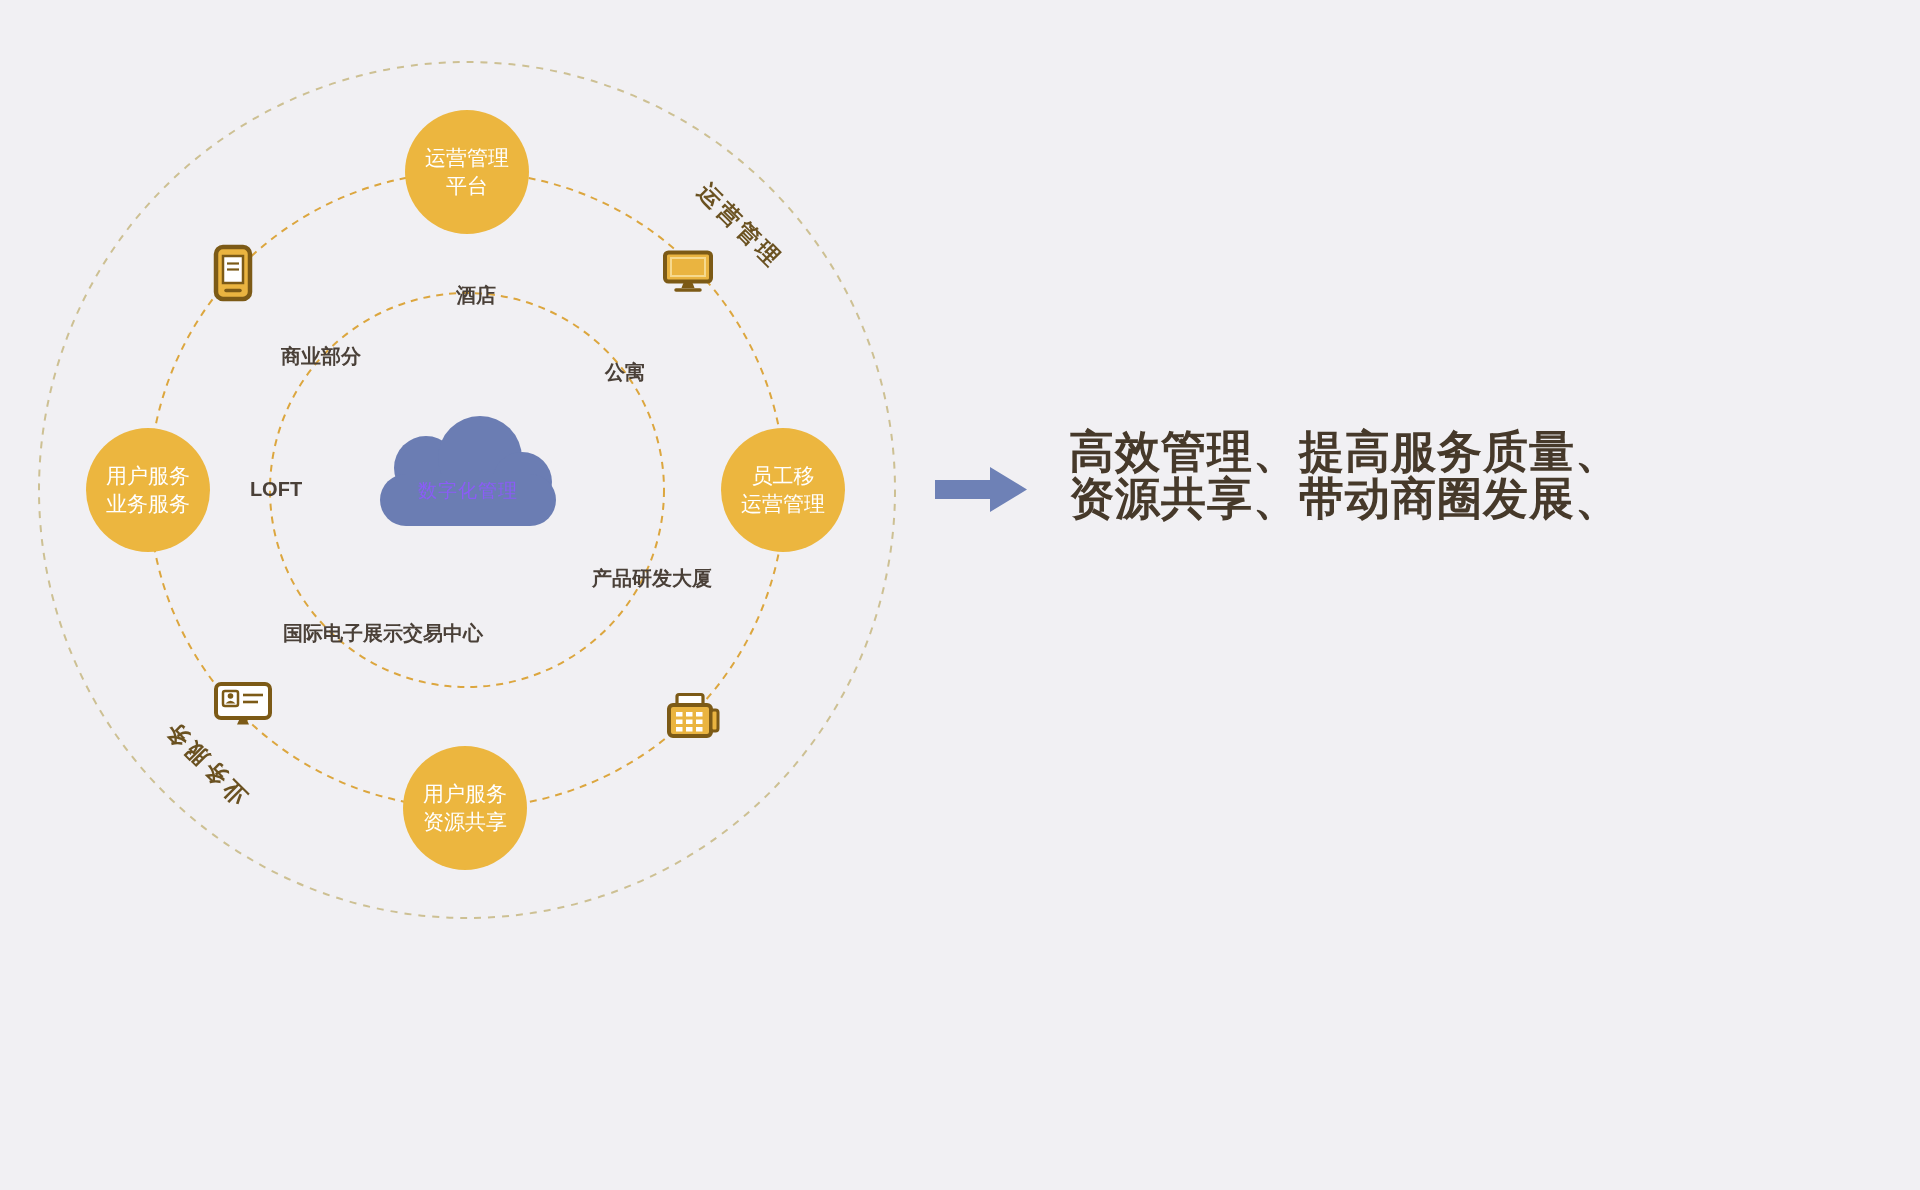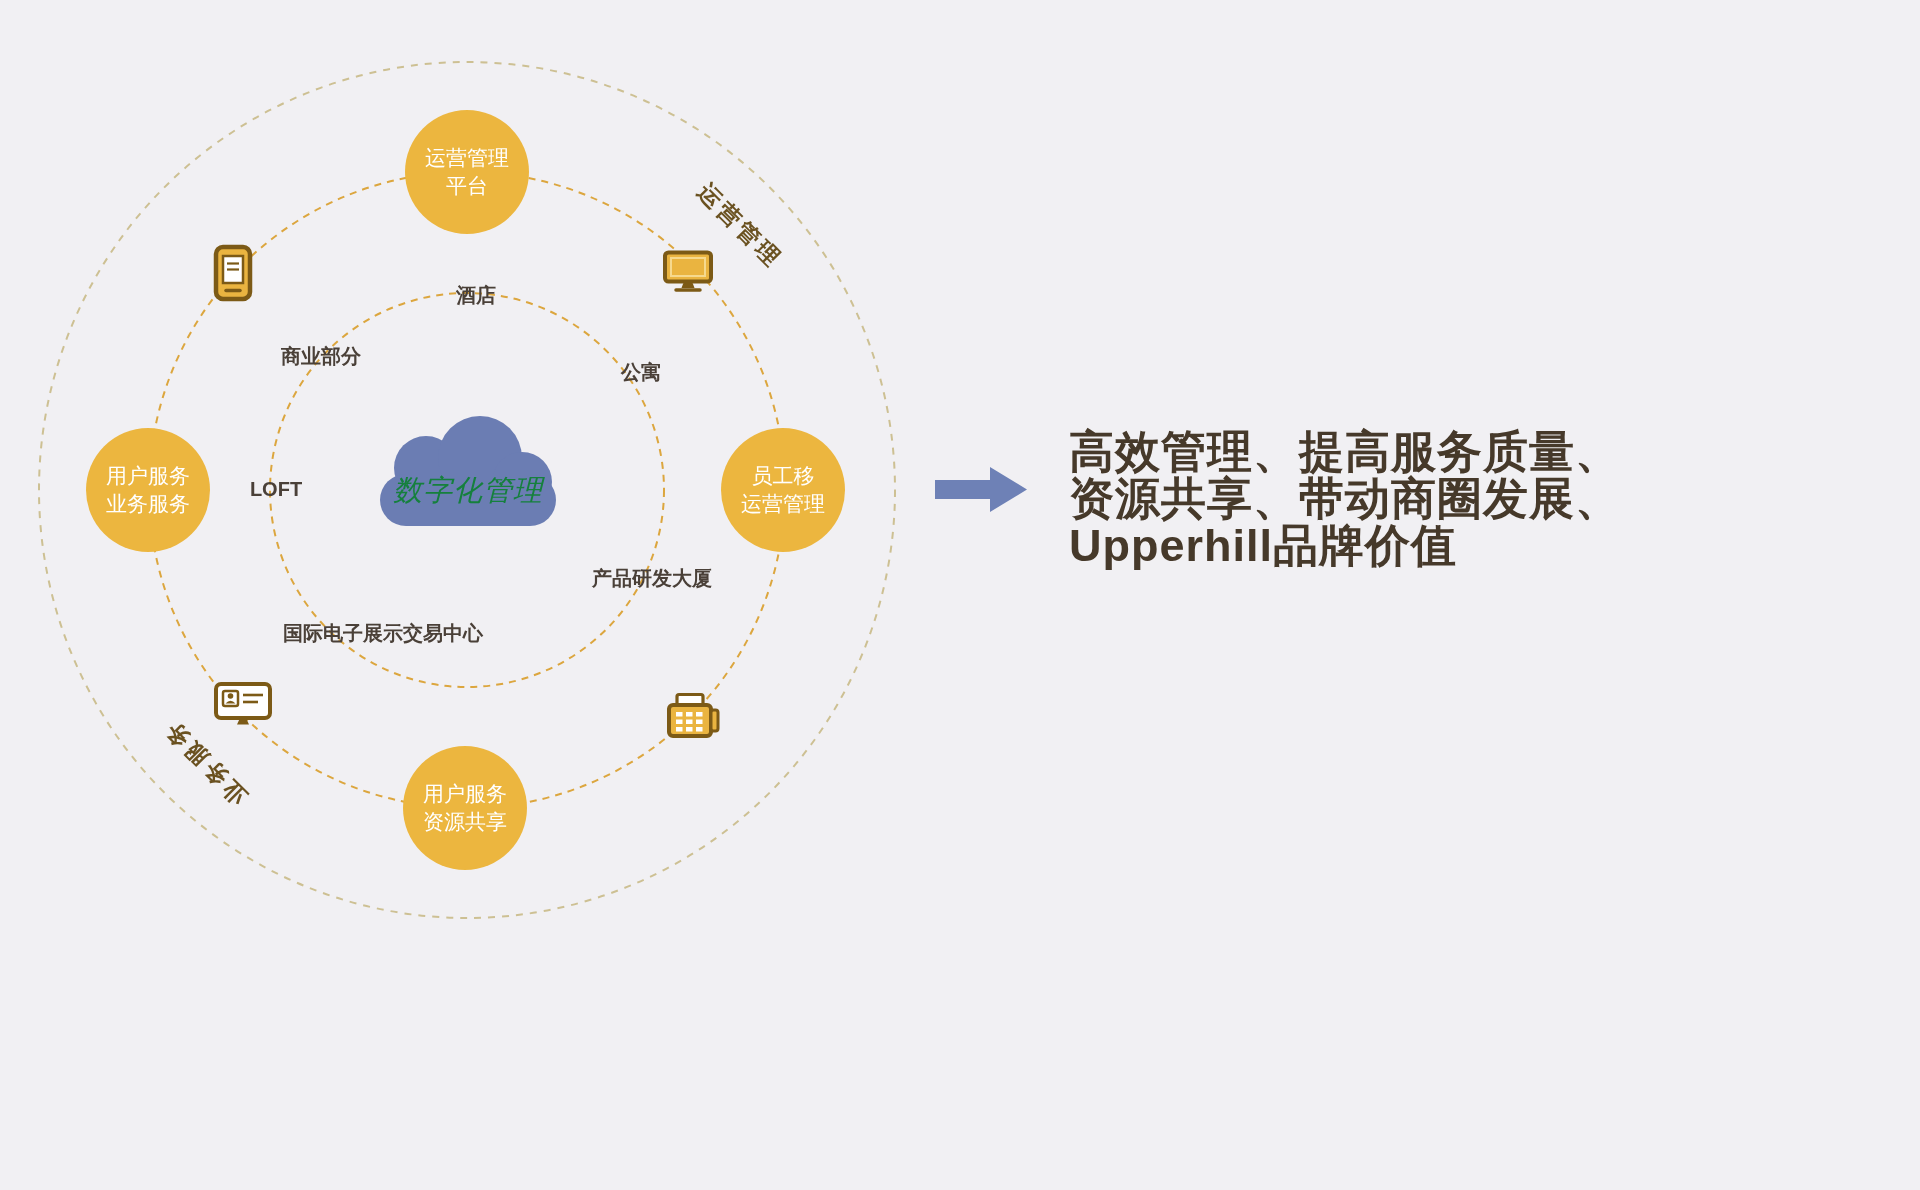--- a/index.html
+++ b/index.html
@@ -15,21 +15,21 @@
     --icon-stroke:#7c5a16;
     --icon-fill:#eab440;
   }
   *{box-sizing:border-box;}
   body{margin:0;font-family:"Liberation Sans","DejaVu Sans",sans-serif;}
   .stage{position:relative;width:1920px;height:1190px;background:var(--bg-color);overflow:hidden;}
   .abs{position:absolute;}
   .inner-label{position:absolute;transform:translate(-50%,-50%);font-size:20px;font-weight:700;color:var(--label-color);white-space:nowrap;}
   .node{position:absolute;width:124px;height:124px;border-radius:50%;background:var(--node-color);color:#fff;display:flex;flex-direction:column;align-items:center;justify-content:center;font-size:21px;font-weight:500;line-height:1.35;transform:translate(-50%,-50%);text-align:center;}
   .ring-label{position:absolute;font-size:23px;font-weight:700;color:var(--ring-label-color);letter-spacing:4px;white-space:nowrap;}
-  .cloud-label{position:absolute;color:#15803d;font-size:29px;font-weight:500;transform:translate(-50%,-50%);white-space:nowrap;letter-spacing:1px;font-style:italic;}
+  .cloud-label{position:absolute;color:#8b5cf6;font-size:19px;font-weight:500;transform:translate(-50%,-50%);white-space:nowrap;letter-spacing:1px;}
   .summary{position:absolute;left:1069px;top:428px;font-size:45px;font-weight:700;color:var(--summary-color);line-height:47px;letter-spacing:1px;}
   .icon{position:absolute;transform:translate(-50%,-50%);line-height:0;}
 </style>
 </head>
 <body>
 
 <div class="stage">
 
   <svg class="abs" style="left:0;top:0" width="940" height="960">
     <circle cx="467" cy="490" r="428" fill="none" style="stroke:var(--outer-ring-color)" stroke-width="2" stroke-dasharray="7 7"></circle>
@@ -43,21 +43,21 @@
         <circle cx="52" cy="60" r="32"></circle>
         <circle cx="106" cy="50" r="42"></circle>
         <circle cx="148" cy="74" r="30"></circle>
         <rect x="6" y="66" width="176" height="52" rx="26"></rect>
       </g>
     </svg>
     <div class="cloud-label" style="left:468px;top:491px">数字化管理</div>
   </div>
 
   <div class="inner-label" style="left:476px;top:295px">酒店</div>
-  <div class="inner-label" style="left:641px;top:372px">公寓</div>
+  <div class="inner-label" style="left:625px;top:372px">公寓</div>
   <div class="inner-label" style="left:321px;top:356px">商业部分</div>
   <div class="inner-label" style="left:276px;top:489px">LOFT</div>
   <div class="inner-label" style="left:652px;top:578px">产品研发大厦</div>
   <div class="inner-label" style="left:383px;top:633px">国际电子展示交易中心</div>
 
   <div class="node" style="left:467px;top:172px">
     <span>运营管理</span>
     <span>平台</span>
   </div>
   <div class="node" style="left:148px;top:490px">
@@ -123,16 +123,15 @@
     </svg>
   </div>
 
   <svg class="abs" style="left:935px;top:467px" width="92" height="45" viewBox="0 0 92 45">
     <polygon points="0,13 55,13 55,0 92,22.5 55,45 55,32 0,32" style="fill:var(--arrow-color)"></polygon>
   </svg>
 
   <div class="summary">
     <div>高效管理、提高服务质量、</div>
     <div>资源共享、带动商圈发展、</div>
-    <div>Upperhill品牌价值</div>
   </div>
 
 </div>
 
 </body></html>

